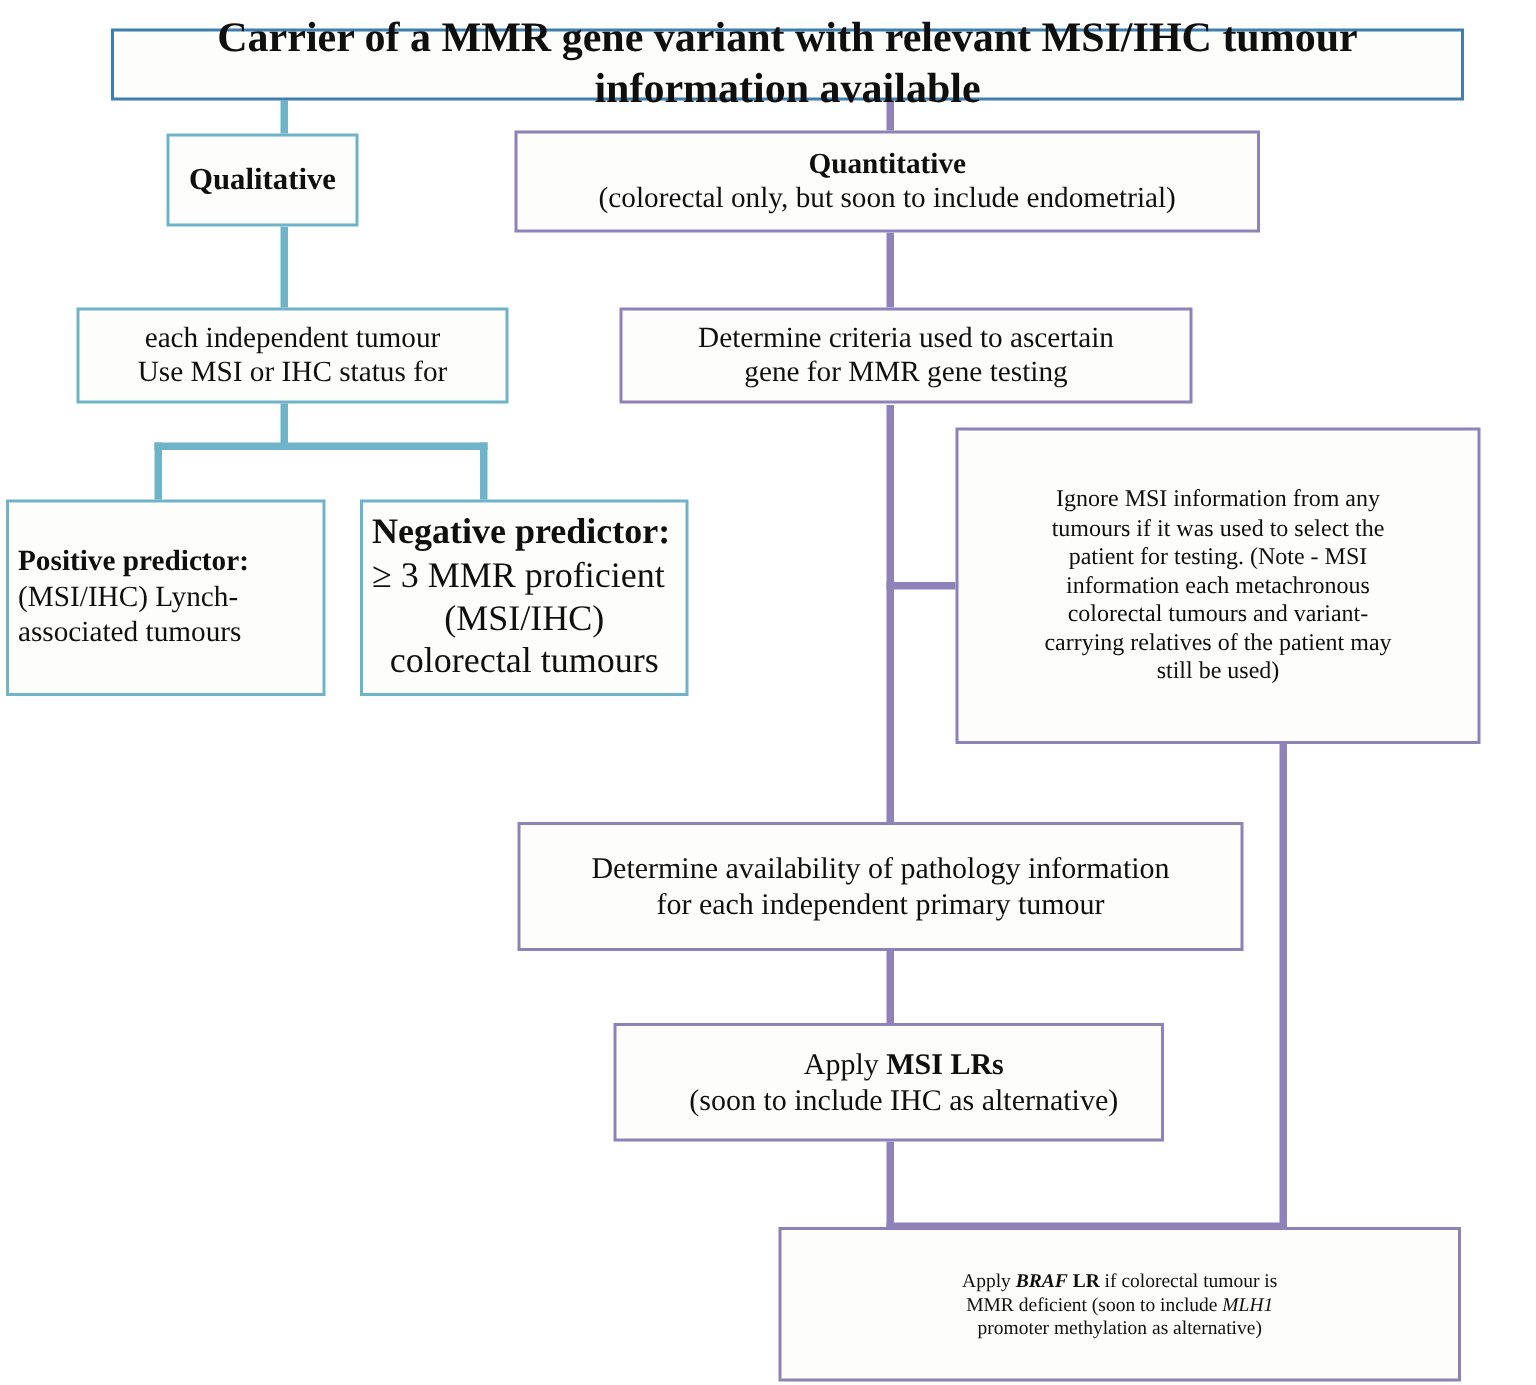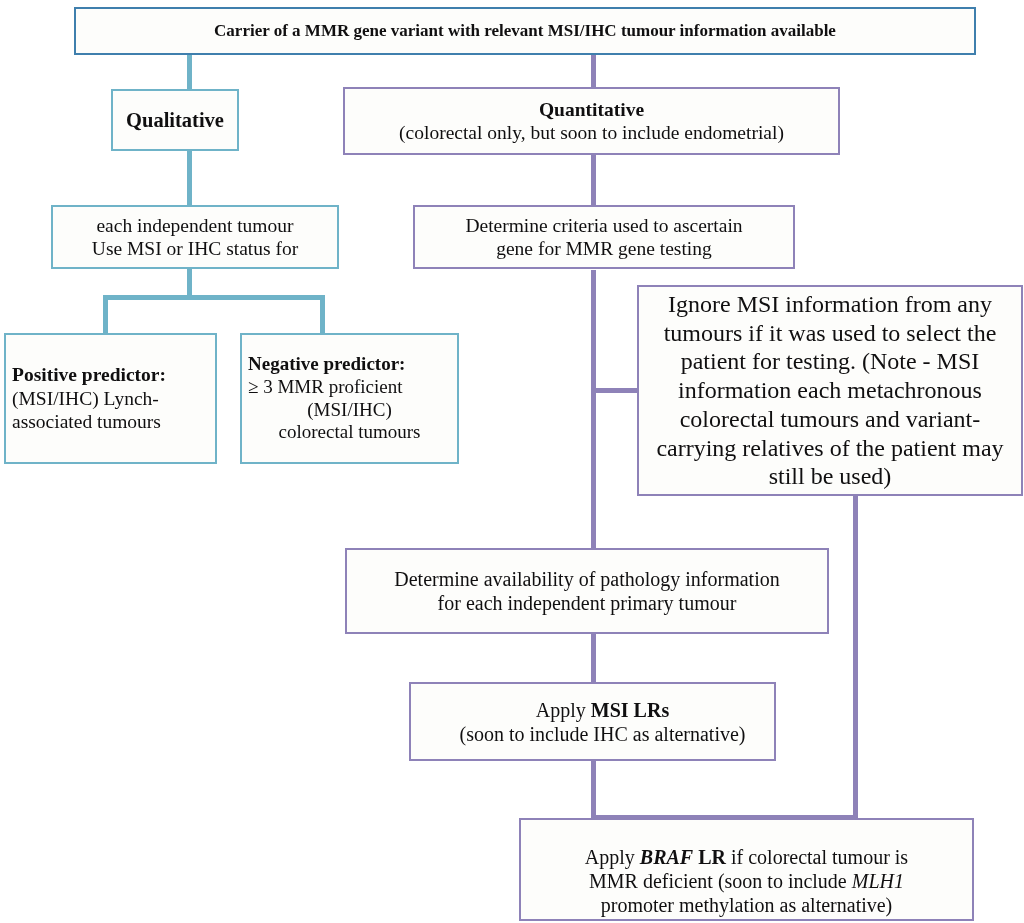--- a/index.html
+++ b/index.html
@@ -74,21 +74,21 @@
   <div class="conn" style="left:591px; top:388px; width:50px; height:5px;"></div>
 
   <div class="conn" style="left:591px; top:634px; width:5px; height:48px;"></div>
 
   <div class="conn" style="left:591px; top:761px; width:5px; height:57px;"></div>
 
   <div class="conn" style="left:853px; top:495px; width:5px; height:323px;"></div>
 
   <div class="conn" style="left:591px; top:815px; width:267px; height:5px;"></div>
 
-  <div class="node steel" style="left:74px; top:7px; width:902px; height:48px; font-size:17px;">
+  <div class="node steel" style="left:74px; top:19px; width:902px; height:48px; font-size:28px;">
     <div class="txt b">Carrier of a MMR gene variant with relevant MSI/IHC tumour information available</div>
   </div>
 
   <div class="node teal" style="left:111px; top:89px; width:128px; height:62px; font-size:20.5px;">
     <div class="txt b">Qualitative</div>
   </div>
 
   <div class="node" style="left:343px; top:87px; width:497px; height:68px; font-size:19.5px;">
     <div class="txt">
       <div class="b">Quantitative</div>
@@ -111,30 +111,30 @@
   </div>
 
   <div class="node teal" style="left:4px; top:333px; width:213px; height:131px; font-size:19.5px;">
     <div class="txt left">
       <div class="b">Positive predictor:</div>
       <div>(MSI/IHC) Lynch-</div>
       <div>associated tumours</div>
     </div>
   </div>
 
-  <div class="node teal" style="left:240px; top:333px; width:219px; height:131px; font-size:19px;">
+  <div class="node teal" style="left:240px; top:333px; width:219px; height:131px; font-size:24px;">
     <div class="txt">
       <div class="b left">Negative predictor:</div>
       <div class="left">≥ 3 MMR proficient</div>
       <div class="center">(MSI/IHC)</div>
       <div class="center">colorectal tumours</div>
     </div>
   </div>
 
-  <div class="node" style="left:637px; top:285px; width:386px; height:211px; font-size:24px;">
+  <div class="node" style="left:637px; top:285px; width:350px; height:211px; font-size:16px;">
     <div class="txt">
       <div>Ignore MSI information from any</div>
       <div>tumours if it was used to select the</div>
       <div>patient for testing. (Note - MSI</div>
       <div>information each metachronous</div>
       <div>colorectal tumours and variant-</div>
       <div>carrying relatives of the patient may</div>
       <div>still be used)</div>
     </div>
   </div>
@@ -148,21 +148,21 @@
 
   <div class="node" style="left:409px; top:682px; width:367px; height:79px; font-size:20px;padding-left:20px;">
     <div class="txt">
       <div>
         <span>Apply </span><span class="b">MSI LRs</span>
       </div>
       <div>(soon to include IHC as alternative)</div>
     </div>
   </div>
 
-  <div class="node" style="left:519px; top:818px; width:455px; height:103px; font-size:20px;align-items:flex-end;">
+  <div class="node" style="left:519px; top:818px; width:455px; height:103px; font-size:13px;">
     <div class="txt">
       <div>
         <span>Apply </span><span class="bi">BRAF</span><span class="b"> LR</span><span> if colorectal tumour is</span>
       </div>
       <div>
         <span>MMR deficient (soon to include </span><span class="i">MLH1</span>
       </div>
       <div>promoter methylation as alternative)</div>
     </div>
   </div>

